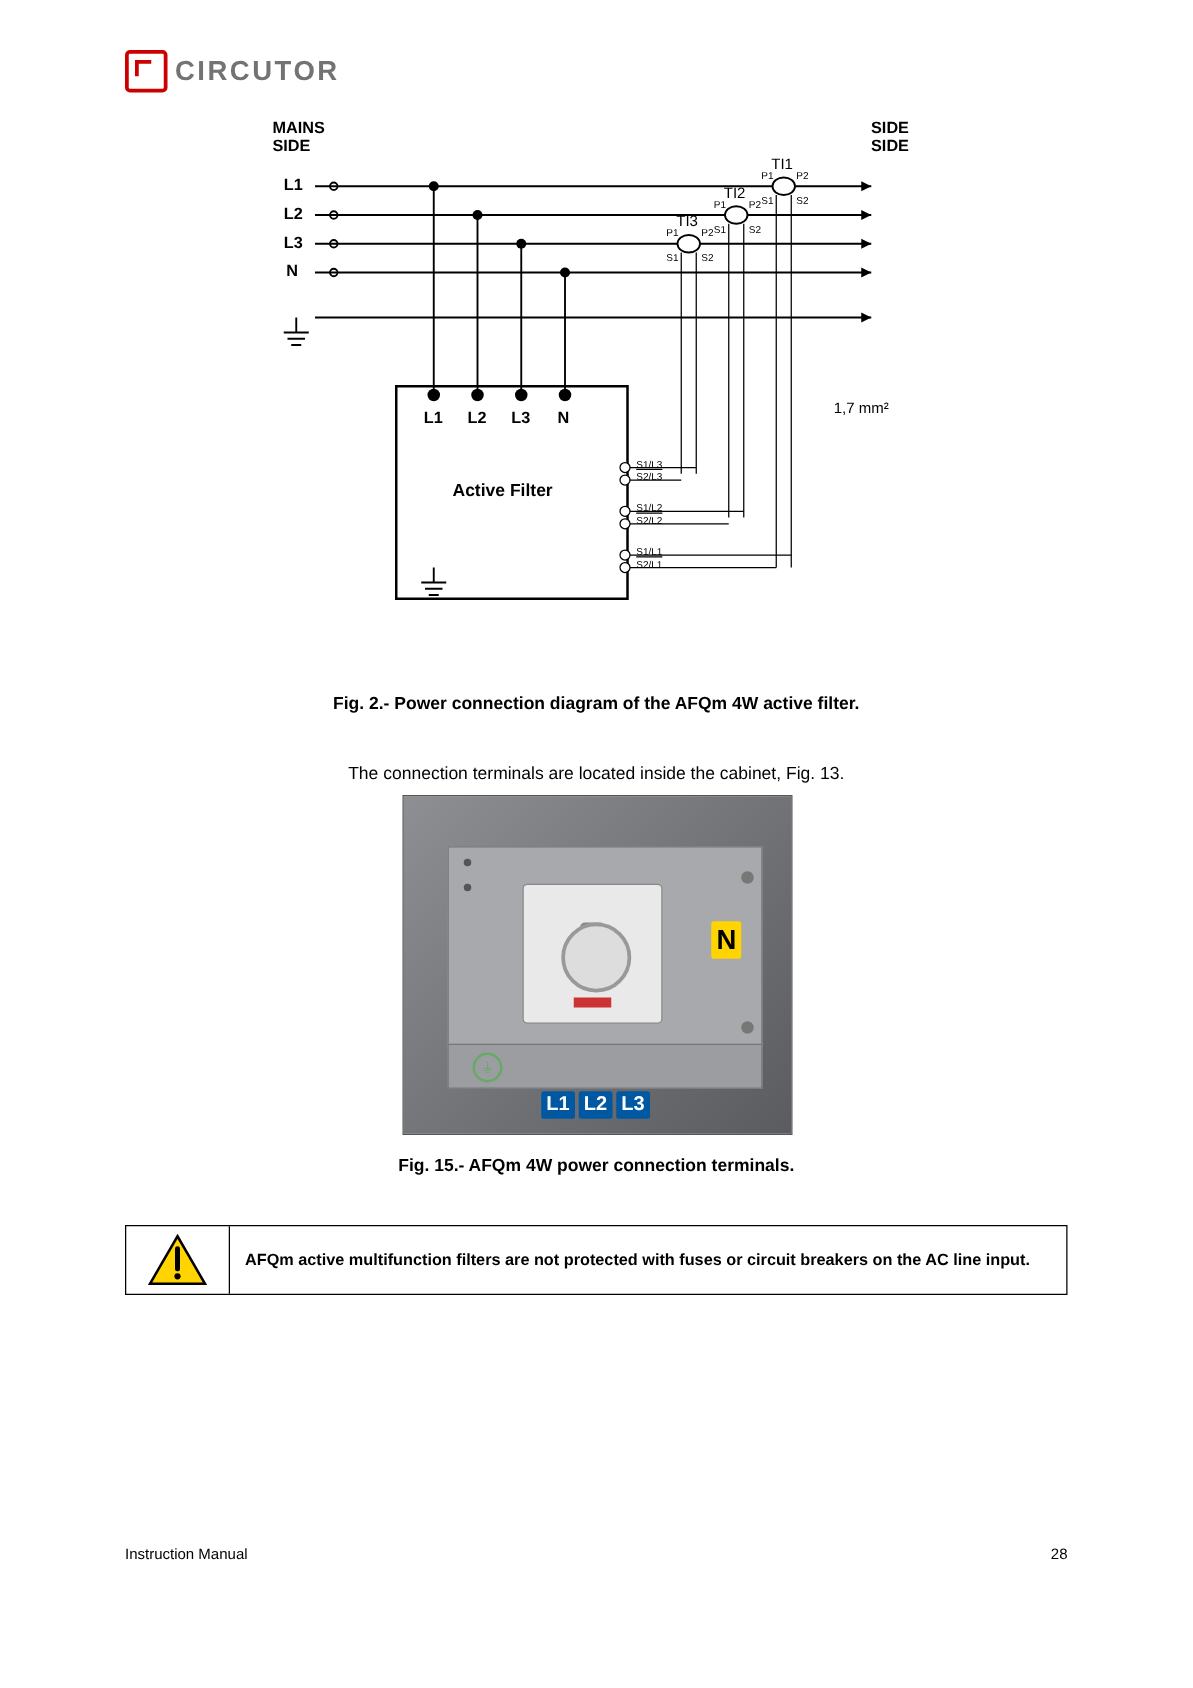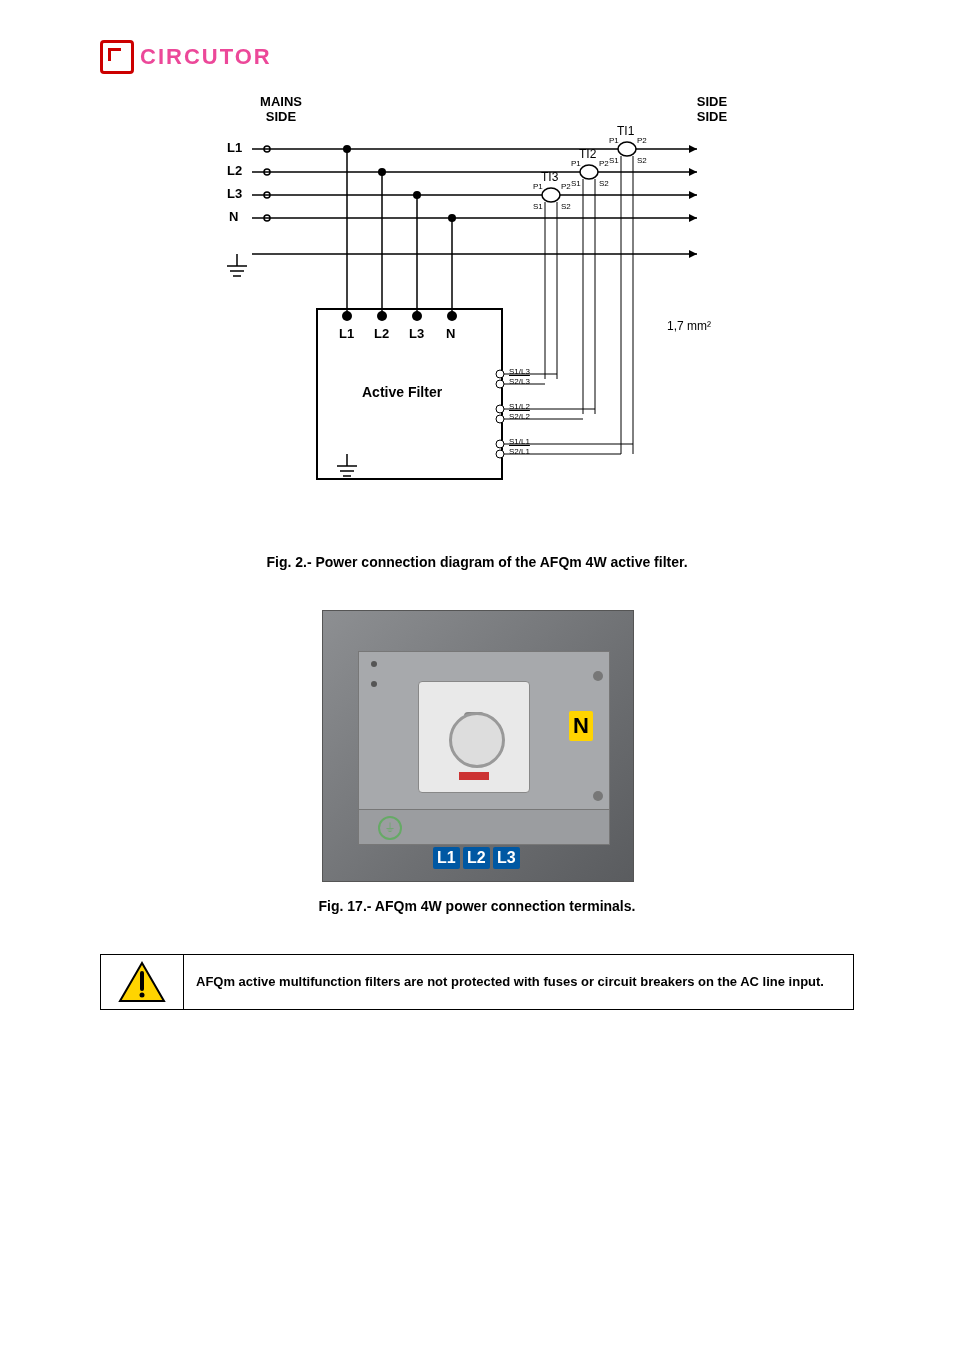--- a/index.html
+++ b/index.html
@@ -34,21 +34,21 @@
     width: 10px; height: 10px;
     border: 3px solid #c00;
     border-right: none;
     border-bottom: none;
   }
   .logo-text {
     font-family: "Arial Black", Arial, sans-serif;
     letter-spacing: 2px;
     font-weight: 900;
     font-size: 22px;
-    color: #ec4899;
+    color: #737373;
   }
   
   .diagram {
     position: relative;
     width: 520px;
     height: 420px;
     margin: 0 auto 40px auto;
     font-family: Arial, sans-serif;
   }
   .diagram svg { position: absolute; left:0; top:0; }
@@ -255,21 +255,21 @@
     <g stroke="#000" stroke-width="1" fill="#fff">
       <circle cx="283" cy="280" r="4"></circle>
           <circle cx="283" cy="290" r="4"></circle>
       <circle cx="283" cy="315" r="4"></circle>
           <circle cx="283" cy="325" r="4"></circle>
       <circle cx="283" cy="350" r="4"></circle>
           <circle cx="283" cy="360" r="4"></circle>
     </g>
   </svg>
 
-  <span class="diag-label" style="left:34px; top:0; text-align:center; width:60px">MAINS SIDE</span>
+  <span class="diag-label" style="left:1px; top:0; width:60px">MAINS SIDE</span>
   <span class="diag-label" style="right:0; top:0; text-align:center; width:50px">SIDE SIDE</span>
 
   <span class="diag-label" style="left:10px; top:46px">L1</span>
   <span class="diag-label" style="left:10px; top:69px">L2</span>
   <span class="diag-label" style="left:10px; top:92px">L3</span>
   <span class="diag-label" style="left:12px; top:115px">N</span>
 
   <span class="diag-label small" style="left:400px; top:30px">TI1</span>
   <span class="diag-label small" style="left:362px; top:53px">TI2</span>
   <span class="diag-label small" style="left:324px; top:76px">TI3</span>
@@ -300,20 +300,21 @@
   <span class="diag-label tiny" style="left:292px; top:343px; text-decoration:underline">S1/L1</span>
   <span class="diag-label tiny" style="left:292px; top:353px">S2/L1</span>
 
   <span class="diag-label small" style="left:450px; top:225px">1,7 mm²</span>
 </div>
 
 <div class="caption">
   <strong>Fig. 2.- Power connection diagram of the AFQm 4W active filter.</strong>
 </div>
 
+<div class="subheading">The connection terminals are located inside the cabinet, Fig. 13.</div>
 
 <div class="photo-figure">
   <div class="photo">
     <div class="plate" style="left:35px; top:40px; width:250px; height:160px;"></div>
     <div class="plate" style="left:35px; top:198px; width:250px; height:34px; background:#9b9da0;"></div>
     <div class="rotary">
       <div class="knob"></div>
       <div class="bar-red"></div>
     </div>
     <div class="ground-sym">⏚</div>
@@ -323,30 +324,34 @@
     <div class="tag blue" style="left:170px; top:236px">L3</div>
 
     <div style="position:absolute;left:48px;top:50px;width:6px;height:6px;background:#555;border-radius:50%"></div>
     <div style="position:absolute;left:48px;top:70px;width:6px;height:6px;background:#555;border-radius:50%"></div>
     <div style="position:absolute;left:270px;top:60px;width:10px;height:10px;background:#777;border-radius:50%"></div>
     <div style="position:absolute;left:270px;top:180px;width:10px;height:10px;background:#777;border-radius:50%"></div>
   </div>
 </div>
 
 <div class="caption">
-  <strong>Fig. 17.- AFQm 4W power connection terminals.</strong>
+  <strong>Fig. 15.- AFQm 4W power connection terminals.</strong>
 </div>
 
 <div class="warning-box">
   <div class="warning-icon-cell">
     <div class="warn-tri">
       <svg viewBox="0 0 48 42">
         <polygon points="24,2 46,40 2,40" fill="#ffd400" stroke="#000" stroke-width="2"></polygon>
         <line x1="24" y1="12" x2="24" y2="28" stroke="#000" stroke-width="4" stroke-linecap="round"></line>
         <circle cx="24" cy="34" r="2.5" fill="#000"></circle>
       </svg>
     </div>
   </div>
   <div class="warning-text">AFQm active multifunction filters are not protected with fuses or circuit breakers on the AC line input.</div>
 </div>
 
+<div style="display:flex; justify-content:space-between; font-size:12px; margin-top:200px">
+  <span>Instruction Manual</span>
+  <span>28</span>
+</div>
 
 </div>
 
 </body></html>

